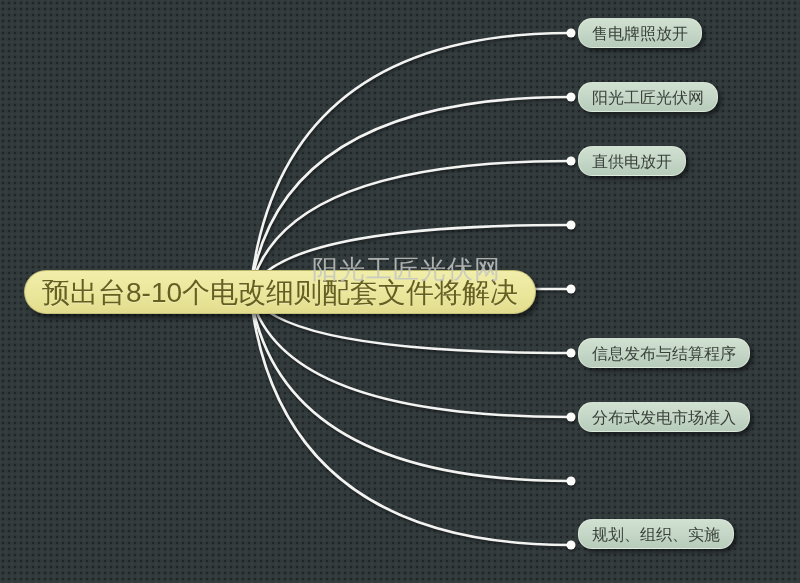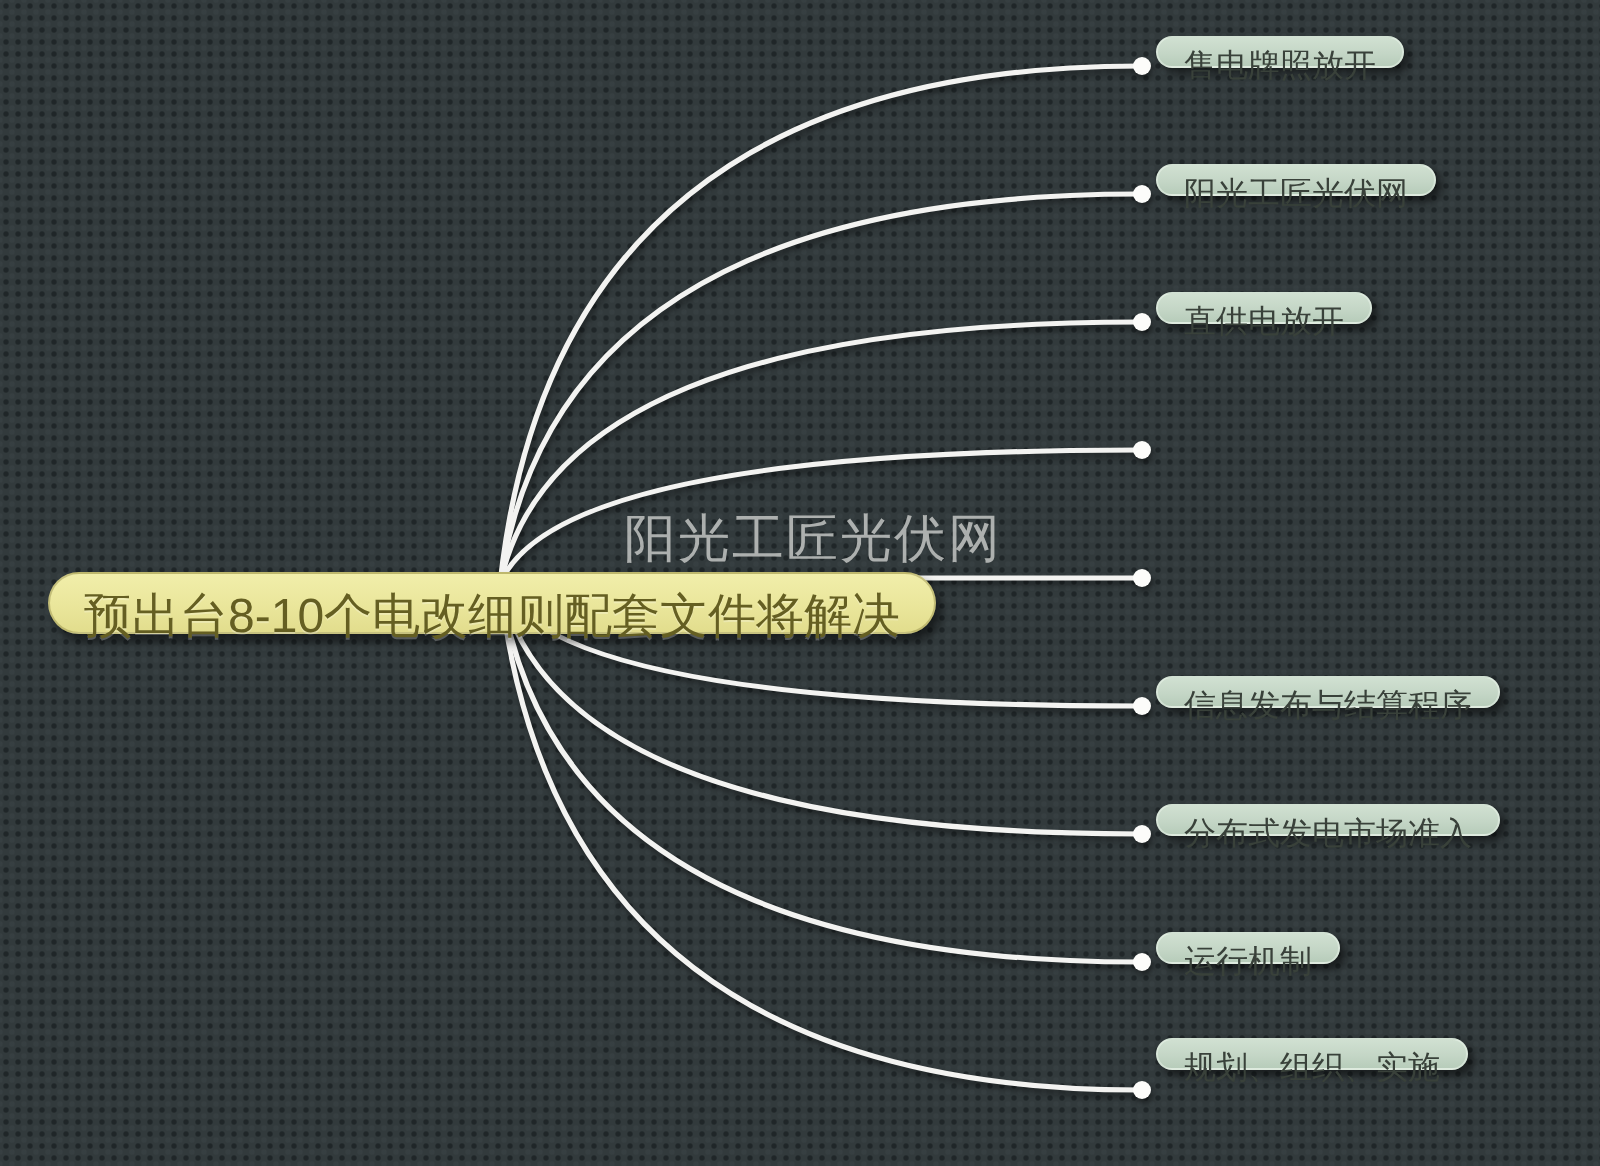--- a/index.html
+++ b/index.html
@@ -32,40 +32,40 @@
   }
   svg.connectors circle {
     fill: #fcfcfa;
     stroke: none;
   }
 
   .root-node {
     position: absolute;
     z-index: 2;
     left: 24px;
-    top: 286px;
-    height: 31px;
+    top: 270px;
+    height: 44px;
     line-height: 44px;
     padding: 0 17px;
     border-radius: 22px;
     background: linear-gradient(180deg, #f1eeaa 0%, #eae69b 55%, #e2dd8d 100%);
     border: 1px solid rgba(120,112,50,0.35);
     box-sizing: border-box;
     box-shadow: 3px 4px 5px rgba(0,0,0,0.5);
     color: #655f22;
-    font-size: 24px;
+    font-size: 28px;
     white-space: nowrap;
     text-shadow: 0 1px 0 rgba(255,255,255,0.25);
   }
 
   .branch-node {
     position: absolute;
     z-index: 2;
     left: 578px;
-    height: 16px;
+    height: 30px;
     line-height: 30px;
     padding: 0 13px;
     border-radius: 14px;
     background: linear-gradient(180deg, #d0e0d1 0%, #c4d6c6 55%, #b7ccba 100%);
     border: 1px solid rgba(240,248,240,0.45);
     box-sizing: border-box;
     box-shadow: 3px 3px 4px rgba(0,0,0,0.5);
     color: #39413a;
     font-size: 16px;
     white-space: nowrap;
@@ -118,18 +118,17 @@
     <circle cx="571" cy="545" r="4.5"></circle>
   </svg>
 
   <div class="root-node">预出台8-10个电改细则配套文件将解决</div>
 
   <div class="branch-node b1">售电牌照放开</div>
   <div class="branch-node b2">阳光工匠光伏网</div>
   <div class="branch-node b3">直供电放开</div>
   <div class="branch-node b6">信息发布与结算程序</div>
   <div class="branch-node b7">分布式发电市场准入</div>
-  <div class="branch-node b8">运行机制</div>
   <div class="branch-node b9">规划、组织、实施</div>
 
   <div class="watermark">阳光工匠光伏网</div>
 
 </div>
 
 </body></html>

